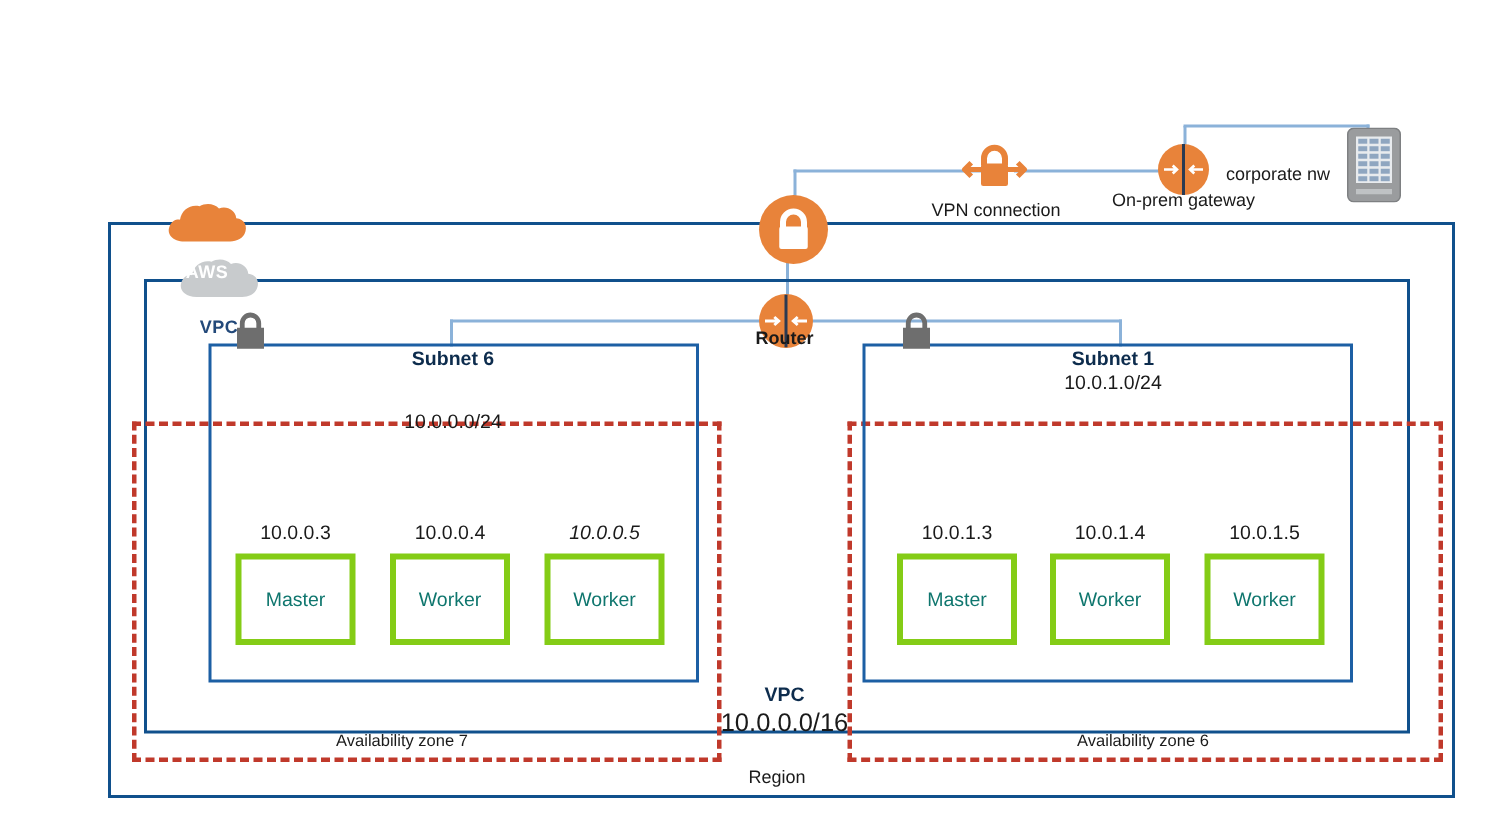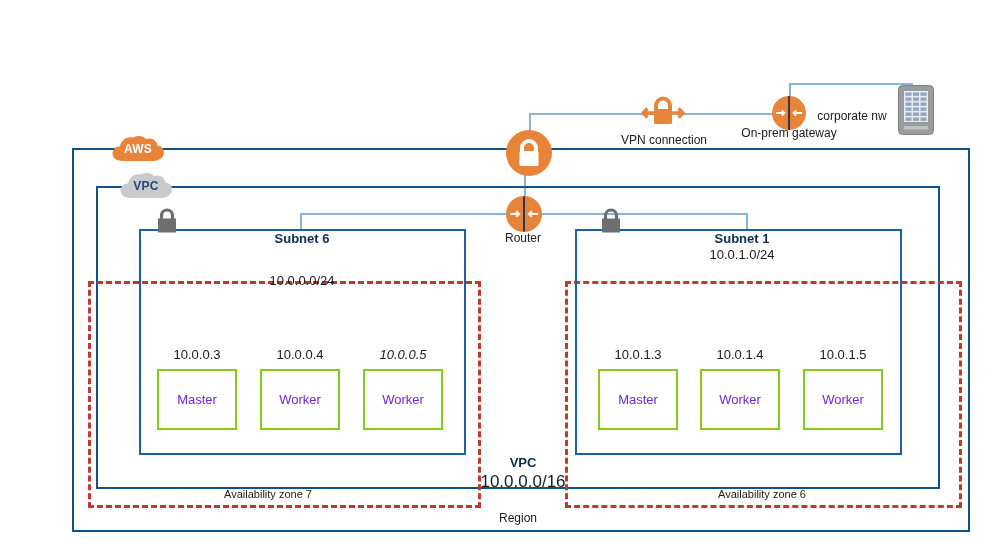--- a/index.html
+++ b/index.html
@@ -20,27 +20,27 @@
   
   .box {
     position: absolute;
     box-sizing: border-box;
   }
   .region-box   { border: 2px solid #10508C; }
   .vpc-box      { border: 2px solid #10508C; }
   .subnet-box   { border: 2px solid #1C5FA4; }
   .az-box       { border: 3px dashed #C0392B; }
   .node-box {
-    border: 2px solid #84cc16;
+    border: 4px solid #84cc16;
     background: #ffffff;
     display: flex;
     align-items: center;
     justify-content: center;
     font-size: 13px;
-    color: #6d28d9;
+    color: #0f766e;
   }
 
   
   .label {
     position: absolute;
     white-space: nowrap;
     color: #1a1a1a;
     font-size: 12px;
     line-height: 1.25;
   }
@@ -63,20 +63,21 @@
     line-height: 0;
   }
   .cloud-badge {
     position: absolute;
     display: flex;
     align-items: center;
     justify-content: center;
     font-size: 12px;
     font-weight: bold;
     letter-spacing: .3px;
+    margin-top: 32px;
   }
   .cloud-badge span { position: relative; z-index: 2; }
 </style>
 </head>
 <body>
 
 <div id="canvas">
 
   <div class="wire wire-v" style="left:529px; top:113px; height:40px;"></div>
   <div class="wire wire-h" style="left:529px; top:113px; width:130px;"></div>
@@ -172,21 +173,21 @@
   </div>
 
   <div class="icon" style="left:505px; top:195px;">
     <svg width="38" height="38" viewBox="0 0 38 38">
       <circle cx="19" cy="19" r="18" fill="#E8833A"></circle>
       <line x1="19" y1="1.5" x2="19" y2="36.5" stroke="#2A3A52" stroke-width="2"></line>
       <path d="M5 19 H14 M11.2 16.3 L14.2 19 L11.2 21.7" fill="none" stroke="#ffffff" stroke-width="1.9"></path>
       <path d="M33 19 H24 M26.8 16.3 L23.8 19 L26.8 21.7" fill="none" stroke="#ffffff" stroke-width="1.9"></path>
     </svg>
   </div>
-  <div class="label center" style="left:523px; top:231px;">Router</div>
+  <div class="label center" style="left:523px; top:218px;font-weight:bold;">Router</div>
 
   <div class="icon" style="left:641px; top:92px;">
     <svg width="44" height="38" viewBox="0 0 44 38">
       <path d="M15 18 V13.5 a7 7 0 0 1 14 0 V18" fill="none" stroke="#E8833A" stroke-width="4"></path>
       <rect x="13" y="17" width="18" height="15" rx="1.5" fill="#E8833A"></rect>
       <path d="M2 21 H16 M6.5 16.5 L2 21 L6.5 25.5" fill="none" stroke="#E8833A" stroke-width="3.4" stroke-linejoin="round"></path>
       <path d="M42 21 H28 M37.5 16.5 L42 21 L37.5 25.5" fill="none" stroke="#E8833A" stroke-width="3.4" stroke-linejoin="round"></path>
     </svg>
   </div>
   <div class="label center" style="left:664px; top:133px;">VPN connection</div>

